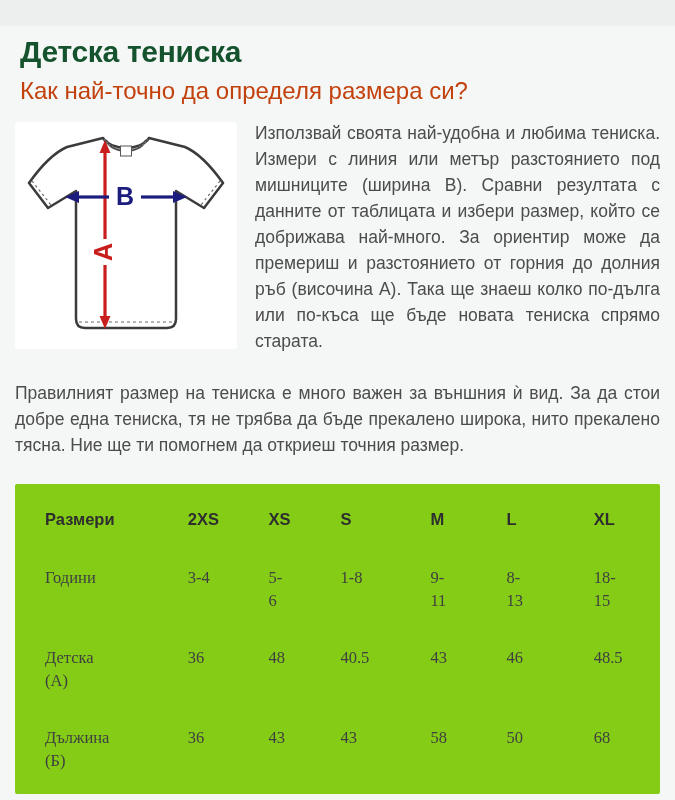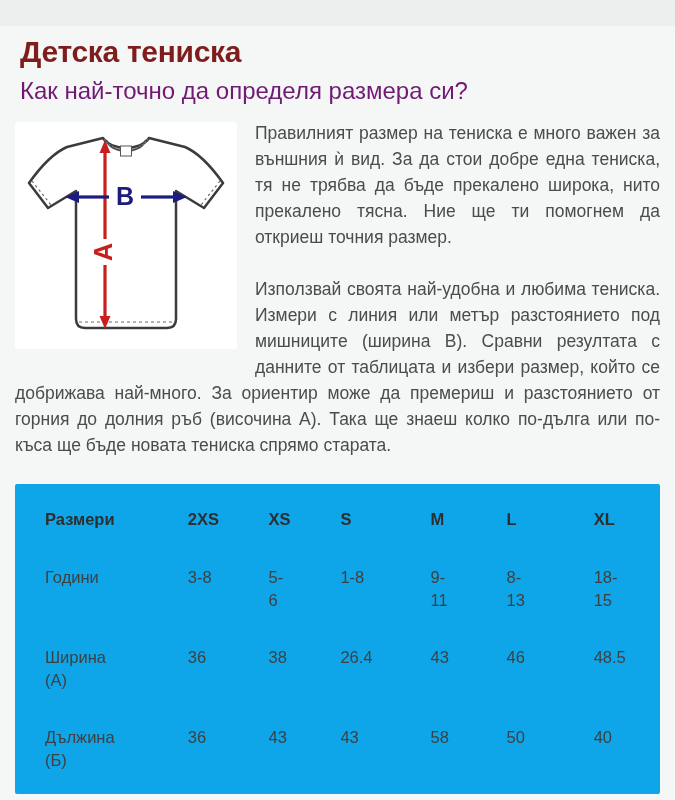--- a/index.html
+++ b/index.html
@@ -7,56 +7,57 @@
   body {
     width:675px; height:800px; overflow:hidden;
     background:#f5f6f6;
     font-family:"Liberation Sans", sans-serif;
     -webkit-font-smoothing:antialiased;
   }
   .top-band { height:26px; background:#edefef; }
   .page-header { padding:8px 20px 0; }
   .page-title {
     margin:0 0 6px; font-size:30px; line-height:36px;
-    font-weight:600; color:#7f1d1d; letter-spacing:-0.3px;
+    font-weight:600; color:#14532d; letter-spacing:-0.3px;
   }
   .page-subtitle {
     margin:0; font-size:24px; line-height:30px;
-    font-weight:400; color:#701a75;
+    font-weight:400; color:#c2410c;
   }
   .content {
     padding:14px 15px 0;
     font-size:17.5px; line-height:26px; color:#4c4c4c;
     text-align:justify;
   }
   .figure {
     float:left; width:222px; height:227px;
     background:#ffffff; border-radius:3px;
     margin:2px 18px 10px 0;
   }
   .content p { margin:0 0 26px; }
   .table-card {
     clear:both;
     margin:12px 15px 0;
-    background:#0ea5e9; border-radius:2px;
+    background:#84cc16; border-radius:2px;
     padding:24px 30px 14px;
   }
   table.size-table {
     width:100%; border-collapse:collapse;
     font-size:16.5px; color:#404040;
   }
   .size-table th {
     text-align:left; vertical-align:top;
     font-weight:700; color:#2e2e2e;
     padding:0 0 36px; line-height:22px;
   }
   .size-table td {
     text-align:left; vertical-align:top;
     padding:0 0 34px; line-height:23px;
     white-space:pre-line;
+    font-family:Liberation Serif, serif;
   }
   .size-table tbody tr:last-child td { padding-bottom:8px; }
 </style>
 </head>
 <body>
 
 <div class="top-band"></div>
 
 <div class="page-header">
   <h1 class="page-title">Детска тениска</h1>
@@ -85,22 +86,22 @@
       <polygon points="90,207 84.5,194 95.5,194" fill="#c81e1e"></polygon>
 
       <polygon points="50,75 64,69 64,81" fill="#1c1c7e"></polygon>
       <line x1="62" y1="75" x2="94" y2="75" stroke-width="3.2" stroke="#1c1c7e"></line>
       <text x="110" y="83" text-anchor="middle" font-family="Liberation Sans, sans-serif" font-size="25" font-weight="bold" fill="#1c1c7e">B</text>
       <line x1="126" y1="75" x2="158" y2="75" stroke-width="3.2" stroke="#1c1c7e"></line>
       <polygon points="172,75 158,69 158,81" fill="#1c1c7e"></polygon>
     </svg>
   </div>
 
+  <p>Използвай своята най-удобна и любима тениска. Измери с линия или метър разстоянието под мишниците (ширина В). Сравни резултата с данните от таблицата и избери размер, който се добрижава най-много. За ориентир може да премериш и разстоянието от горния до долния ръб (височина А). Така ще знаеш колко по-дълга или по-къса ще бъде новата тениска спрямо старата.</p>
   <p>Правилният размер на тениска е много важен за външния ѝ вид. За да стои добре една тениска, тя не трябва да бъде прекалено широка, нито прекалено тясна. Ние ще ти помогнем да откриеш точния размер.</p>
-  <p>Използвай своята най-удобна и любима тениска. Измери с линия или метър разстоянието под мишниците (ширина В). Сравни резултата с данните от таблицата и избери размер, който се добрижава най-много. За ориентир може да премериш и разстоянието от горния до долния ръб (височина А). Така ще знаеш колко по-дълга или по-къса ще бъде новата тениска спрямо старата.</p>
 </div>
 
 <div class="table-card">
   <table class="size-table">
     <colgroup>
       <col style="width:24.4%">
         <col style="width:13.8%">
         <col style="width:12.3%">
       <col style="width:15.4%">
         <col style="width:13.0%">
@@ -114,46 +115,46 @@
         <th>XS</th>
         <th>S</th>
         <th>M</th>
         <th>L</th>
         <th>XL</th>
       </tr>
     </thead>
     <tbody>
       <tr>
         <td>Години</td>
-        <td>3-8</td>
+        <td>3-4</td>
         <td>5-
 6</td>
         <td>1-8</td>
         <td>9-
 11</td>
         <td>8-
 13</td>
         <td>18-
 15</td>
       </tr>
       <tr>
-        <td>Ширина
+        <td>Детска
 (А)</td>
         <td>36</td>
-        <td>38</td>
-        <td>26.4</td>
+        <td>48</td>
+        <td>40.5</td>
         <td>43</td>
         <td>46</td>
         <td>48.5</td>
       </tr>
       <tr>
         <td>Дължина
 (Б)</td>
         <td>36</td>
         <td>43</td>
         <td>43</td>
         <td>58</td>
         <td>50</td>
-        <td>40</td>
+        <td>68</td>
       </tr>
     </tbody>
   </table>
 </div>
 
 </body></html>

